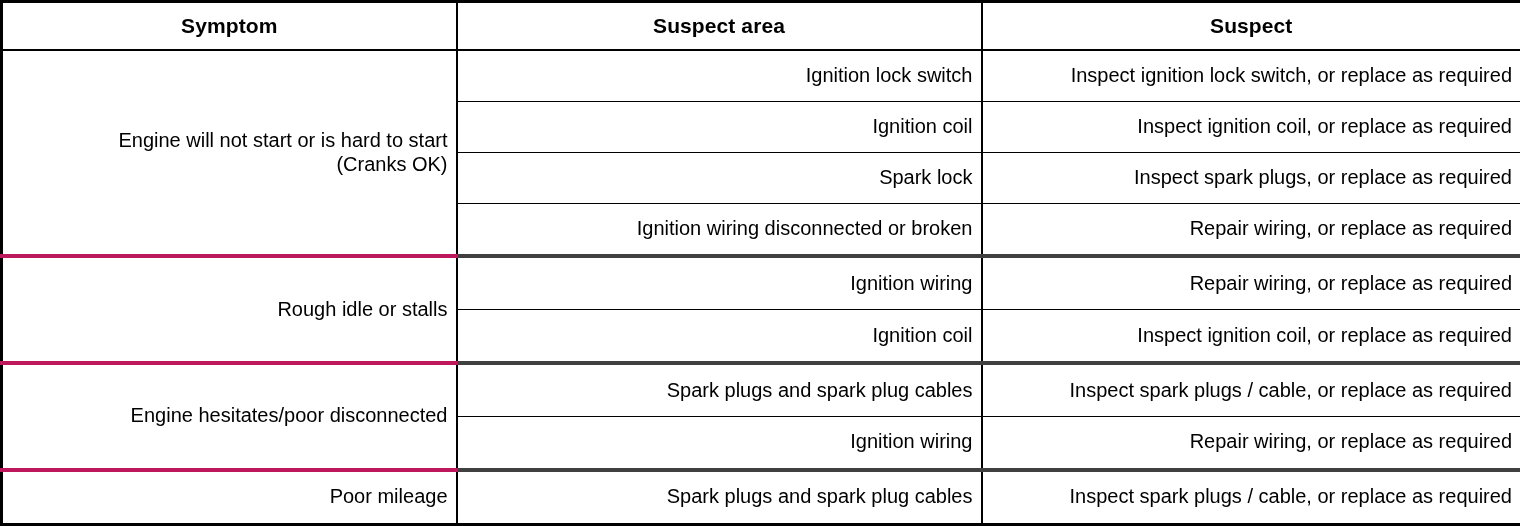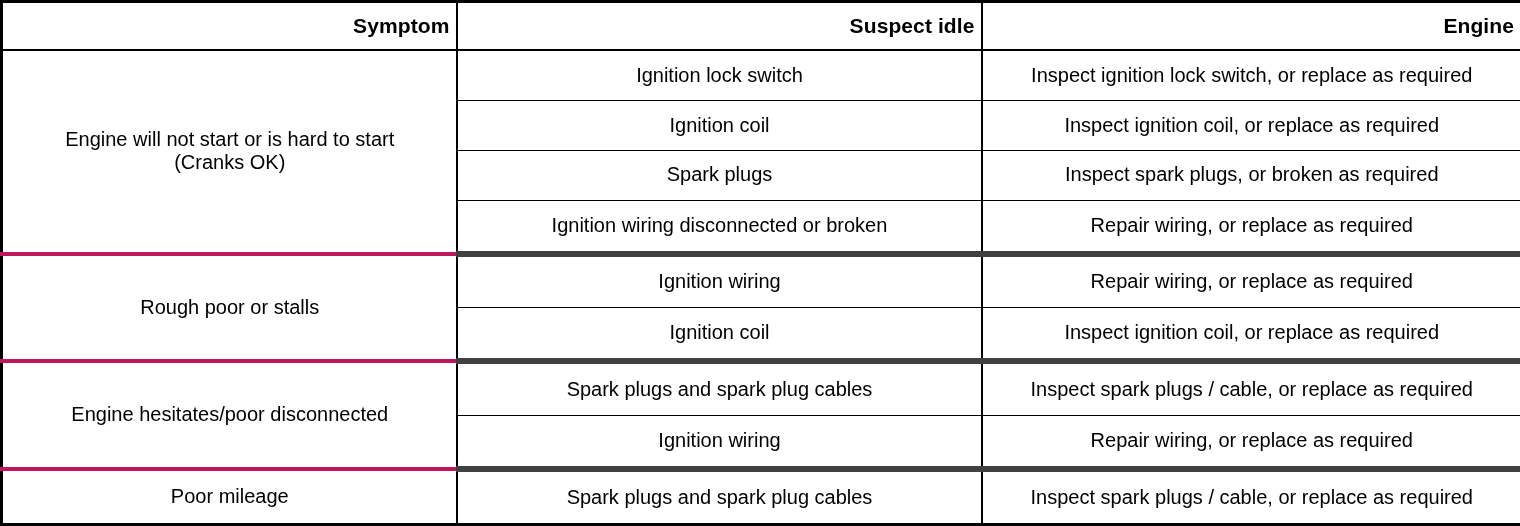--- a/index.html
+++ b/index.html
@@ -33,42 +33,42 @@
 
   table.trouble-table col.col-symptom  { width: 455px; }
   table.trouble-table col.col-suspect  { width: 525px; }
   table.trouble-table col.col-remedy   { width: 540px; }
 
   thead th {
     border-right: 2px solid #000;
     border-bottom: 2px solid #000;
     font-size: 21px;
     font-weight: bold;
-    text-align: right;
+    text-align: center;
     vertical-align: middle;
     height: 42px;
     padding: 2px 6px;
     letter-spacing: 0.1px;
   }
   thead th:last-child { border-right: none; }
 
   tbody td {
     font-size: 20px;
     font-weight: normal;
-    text-align: center;
+    text-align: right;
     vertical-align: middle;
     padding: 3px 8px 3px 9px;
     border-right: 2px solid #000;
     border-bottom: 1px solid #000;
     line-height: 1.18;
   }
   tbody td:last-child { border-right: none; }
 
   
-  tbody tr.group-end > td { border-bottom: 6px solid #404040; }
+  tbody tr.group-end > td { border-bottom: 4px solid #404040; }
   tbody tr.last-row > td  { border-bottom: none; margin-top: 12px; }
 
   td.symptom-cell {
     vertical-align: middle;
     border-bottom: 4px solid #be185d;
     padding-left: 9px;
   }
   td.symptom-cell.last-symptom { border-bottom: none; }
 
   .cell-text {
@@ -82,22 +82,22 @@
 <div class="table-wrap">
   <table class="trouble-table">
     <colgroup>
       <col class="col-symptom">
       <col class="col-suspect">
       <col class="col-remedy">
     </colgroup>
     <thead>
       <tr>
         <th>Symptom</th>
-        <th>Suspect idle</th>
-        <th>Engine</th>
+        <th>Suspect area</th>
+        <th>Suspect</th>
       </tr>
     </thead>
     <tbody id="table-body">
         <tr>
           <td class="symptom-cell" rowspan="4">
             <span class="cell-text">Engine will not start or is hard to start
 (Cranks OK)</span>
           </td>
           <td class="suspect-cell">
             <span class="cell-text">Ignition lock switch</span>
@@ -109,37 +109,37 @@
         <tr>
           <td class="suspect-cell">
             <span class="cell-text">Ignition coil</span>
           </td>
           <td class="remedy-cell">
             <span class="cell-text">Inspect ignition coil, or replace as required</span>
           </td>
         </tr>
         <tr>
           <td class="suspect-cell">
-            <span class="cell-text">Spark plugs</span>
+            <span class="cell-text">Spark lock</span>
           </td>
           <td class="remedy-cell">
-            <span class="cell-text">Inspect spark plugs, or broken as required</span>
+            <span class="cell-text">Inspect spark plugs, or replace as required</span>
           </td>
         </tr>
         <tr class="group-end">
           <td class="suspect-cell">
             <span class="cell-text">Ignition wiring disconnected or broken</span>
           </td>
           <td class="remedy-cell">
             <span class="cell-text">Repair wiring, or replace as required</span>
           </td>
         </tr>
         <tr>
           <td class="symptom-cell" rowspan="2">
-            <span class="cell-text">Rough poor or stalls</span>
+            <span class="cell-text">Rough idle or stalls</span>
           </td>
           <td class="suspect-cell">
             <span class="cell-text">Ignition wiring</span>
           </td>
           <td class="remedy-cell">
             <span class="cell-text">Repair wiring, or replace as required</span>
           </td>
         </tr>
         <tr class="group-end">
           <td class="suspect-cell">

